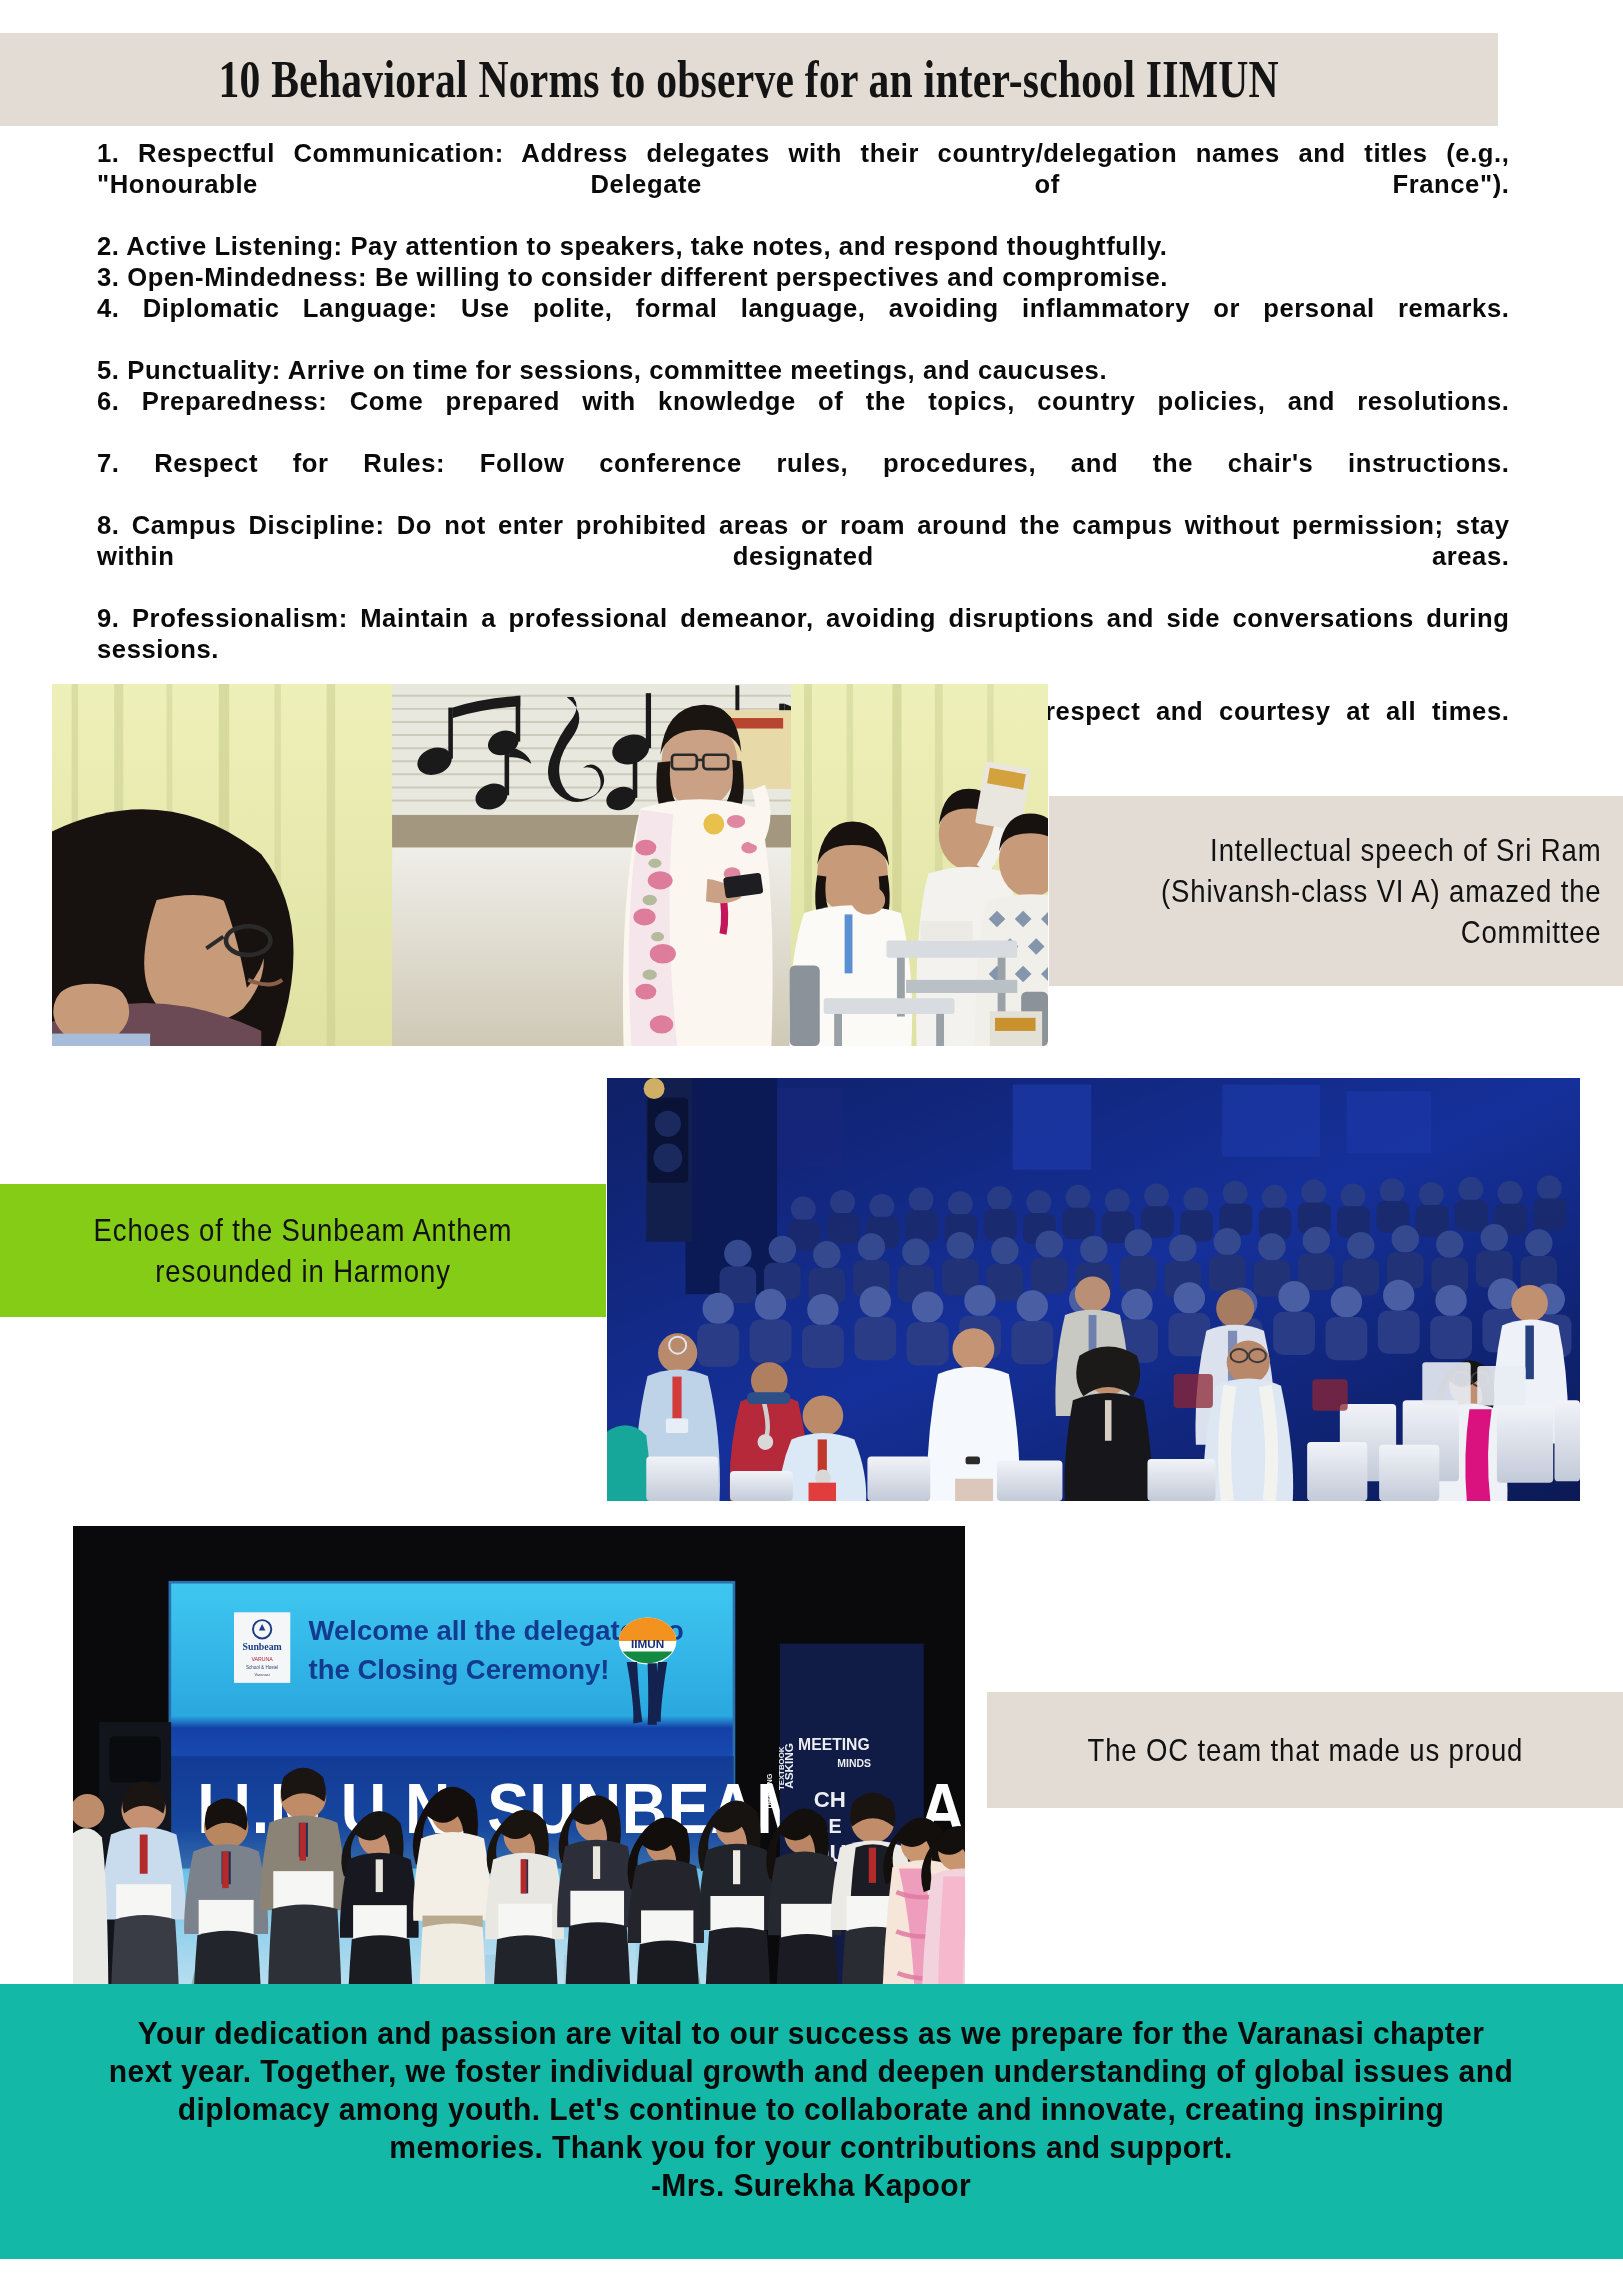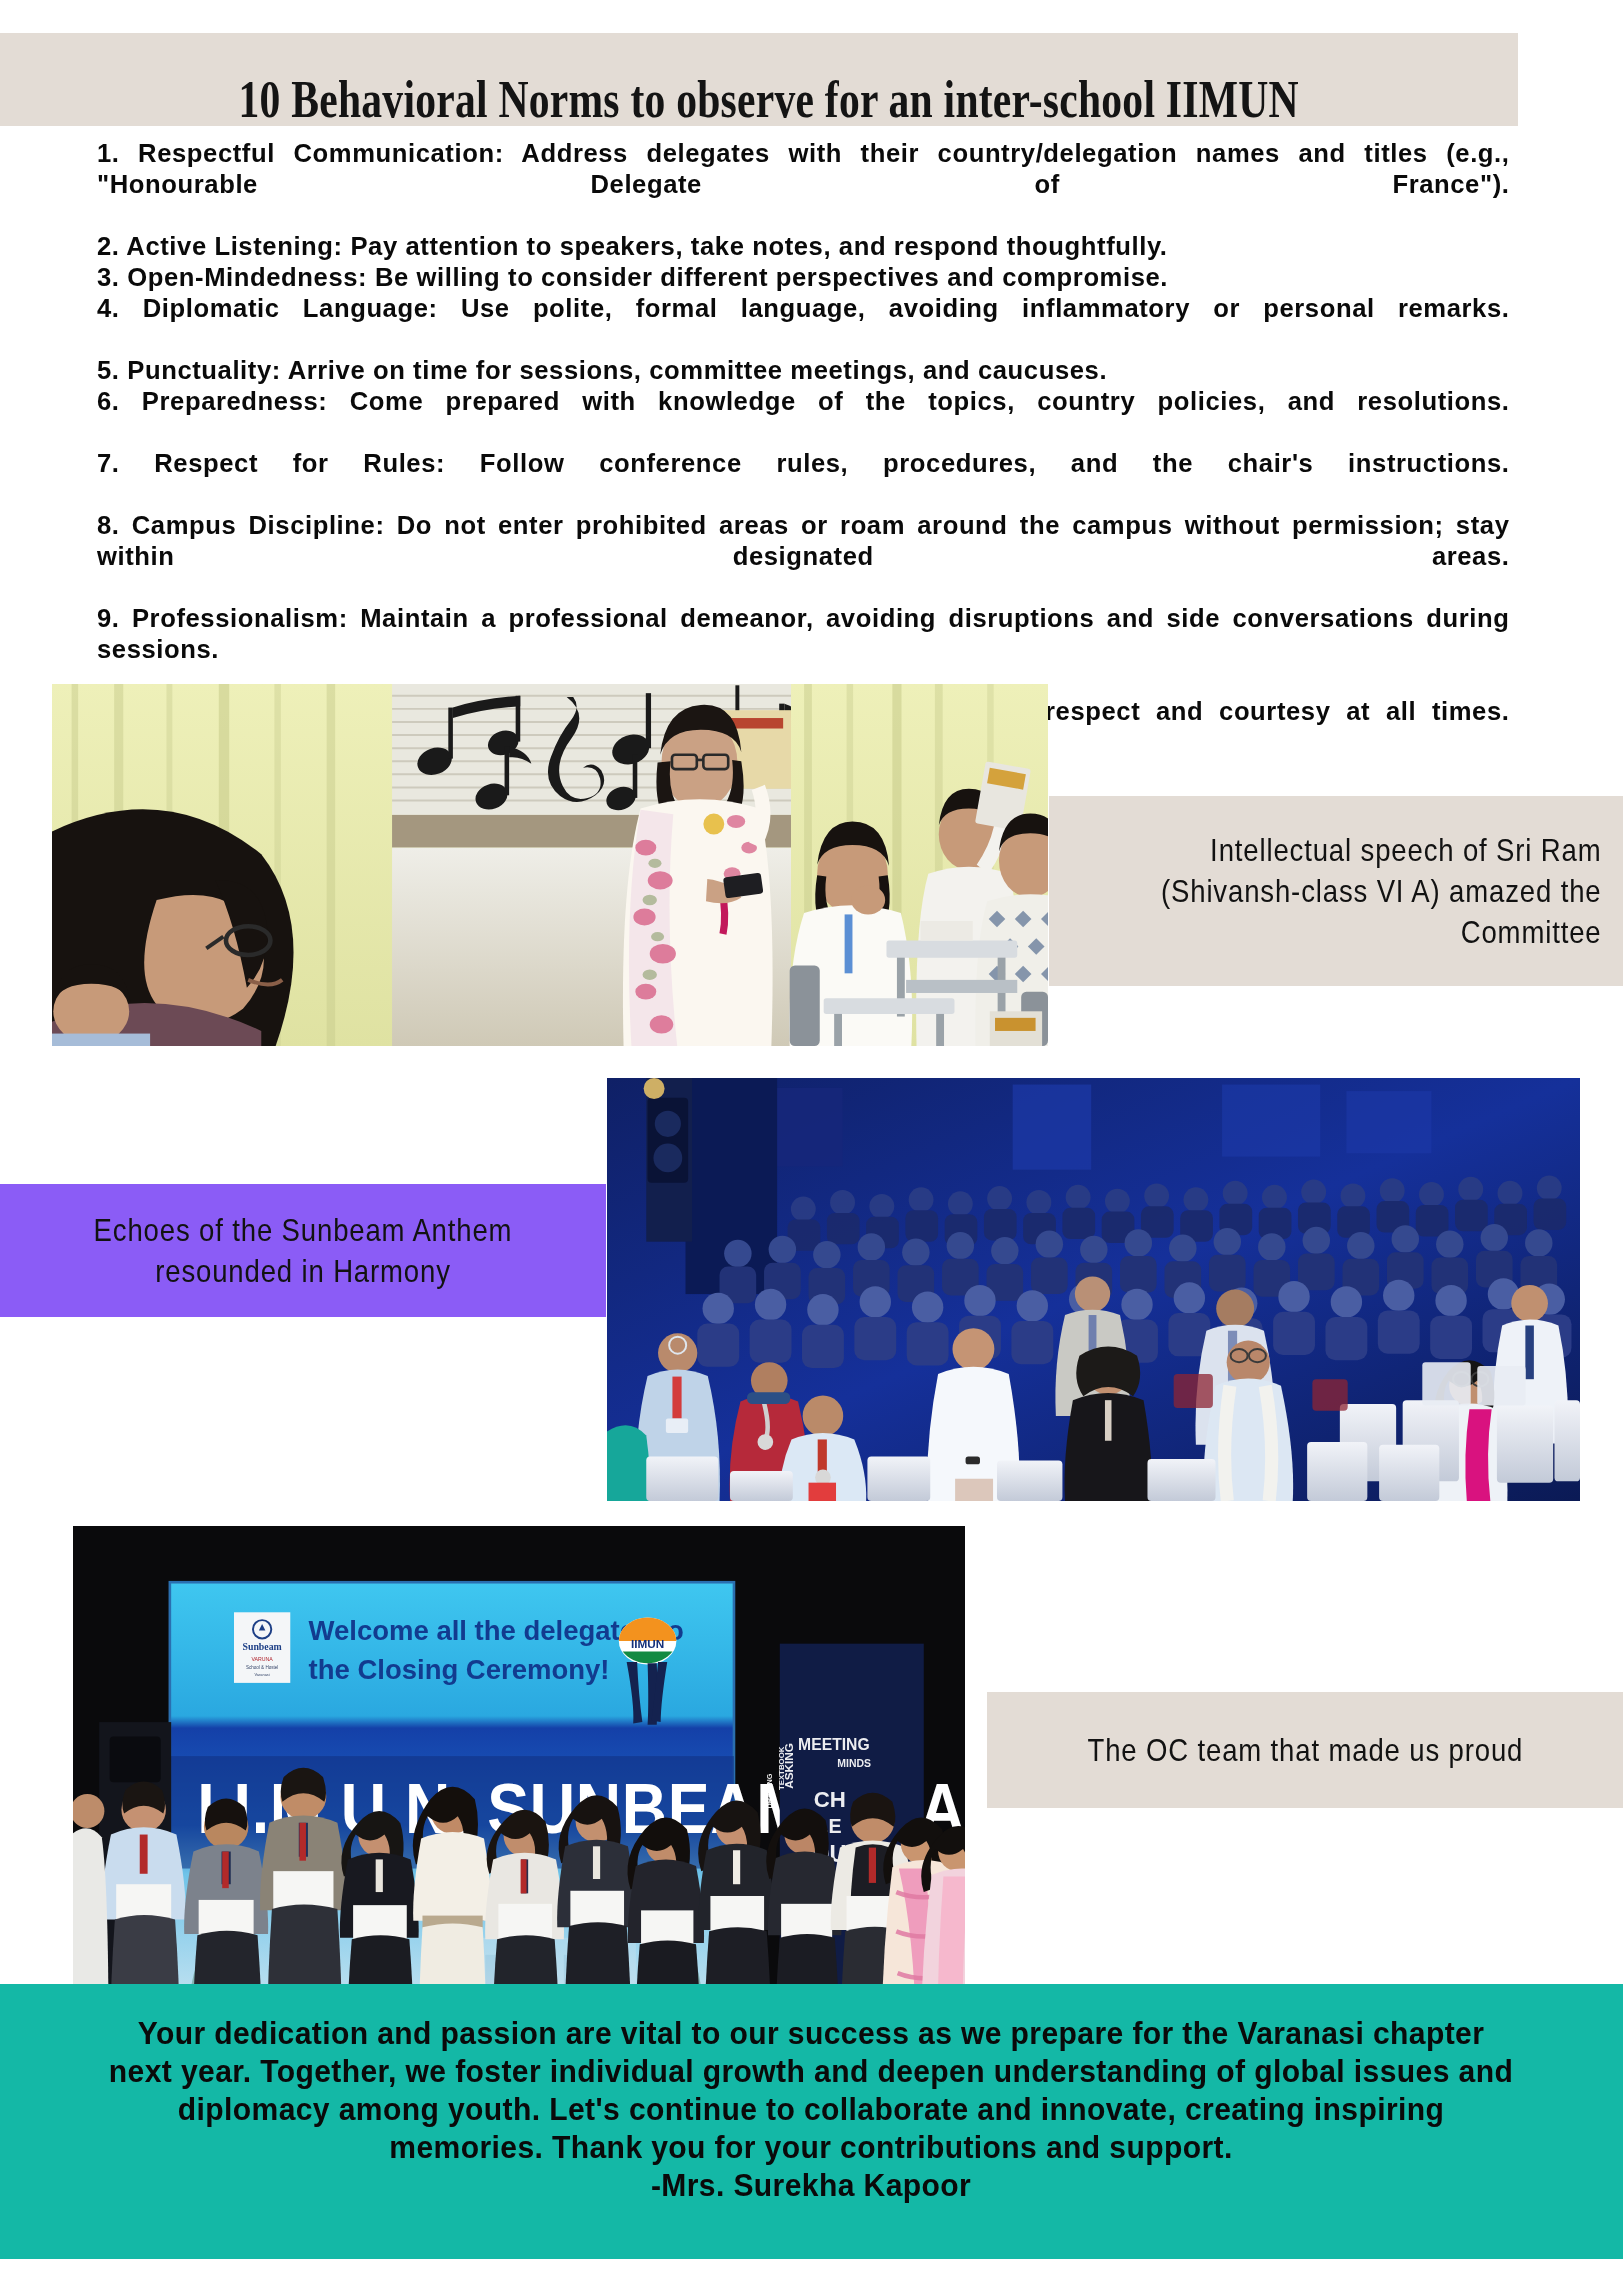--- a/index.html
+++ b/index.html
@@ -17,23 +17,22 @@
 
   
   .title-band {
     position: absolute;
     left: 0;
     top: 33px;
     width: 1498px;
     height: 93px;
     background: #E3DCD5;
     display: flex;
-    align-items: flex-end;
+    align-items: center;
     justify-content: center;
-    padding-left: 20px;
   }
   .title-text {
     font-family: "Liberation Serif", serif;
     font-weight: 700;
     font-size: 52px;
     line-height: 1;
     color: #141414;
     transform: scaleX(0.80);
     transform-origin: center center;
     white-space: nowrap;
@@ -104,21 +103,21 @@
     white-space: pre-line;
   }
 
   
   .band2 {
     position: absolute;
     left: 0;
     top: 1184px;
     width: 606px;
     height: 133px;
-    background: #8b5cf6;
+    background: #84cc16;
     display: flex;
     align-items: center;
     justify-content: center;
   }
   .cap2 {
     font-family: "Liberation Sans", sans-serif;
     font-weight: 400;
     font-size: 32px;
     line-height: 41px;
     letter-spacing: 1px;

